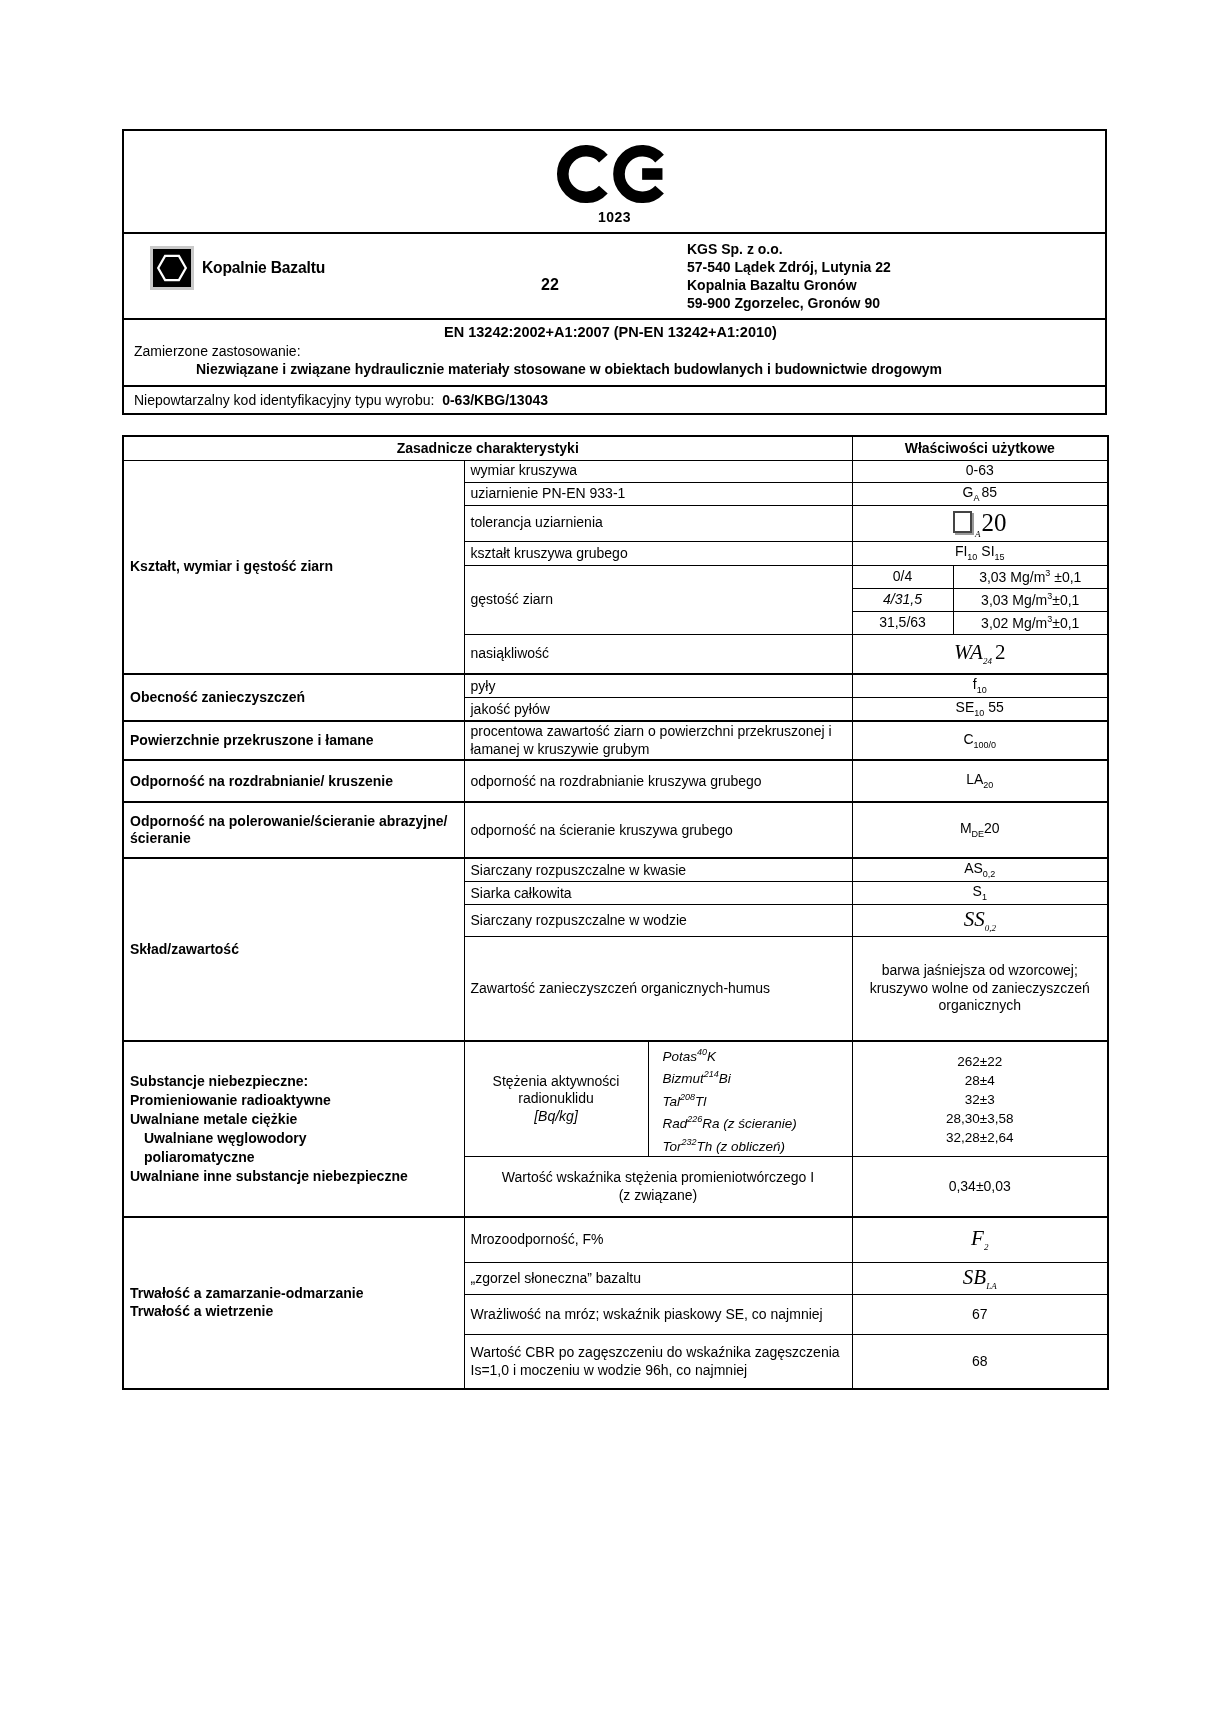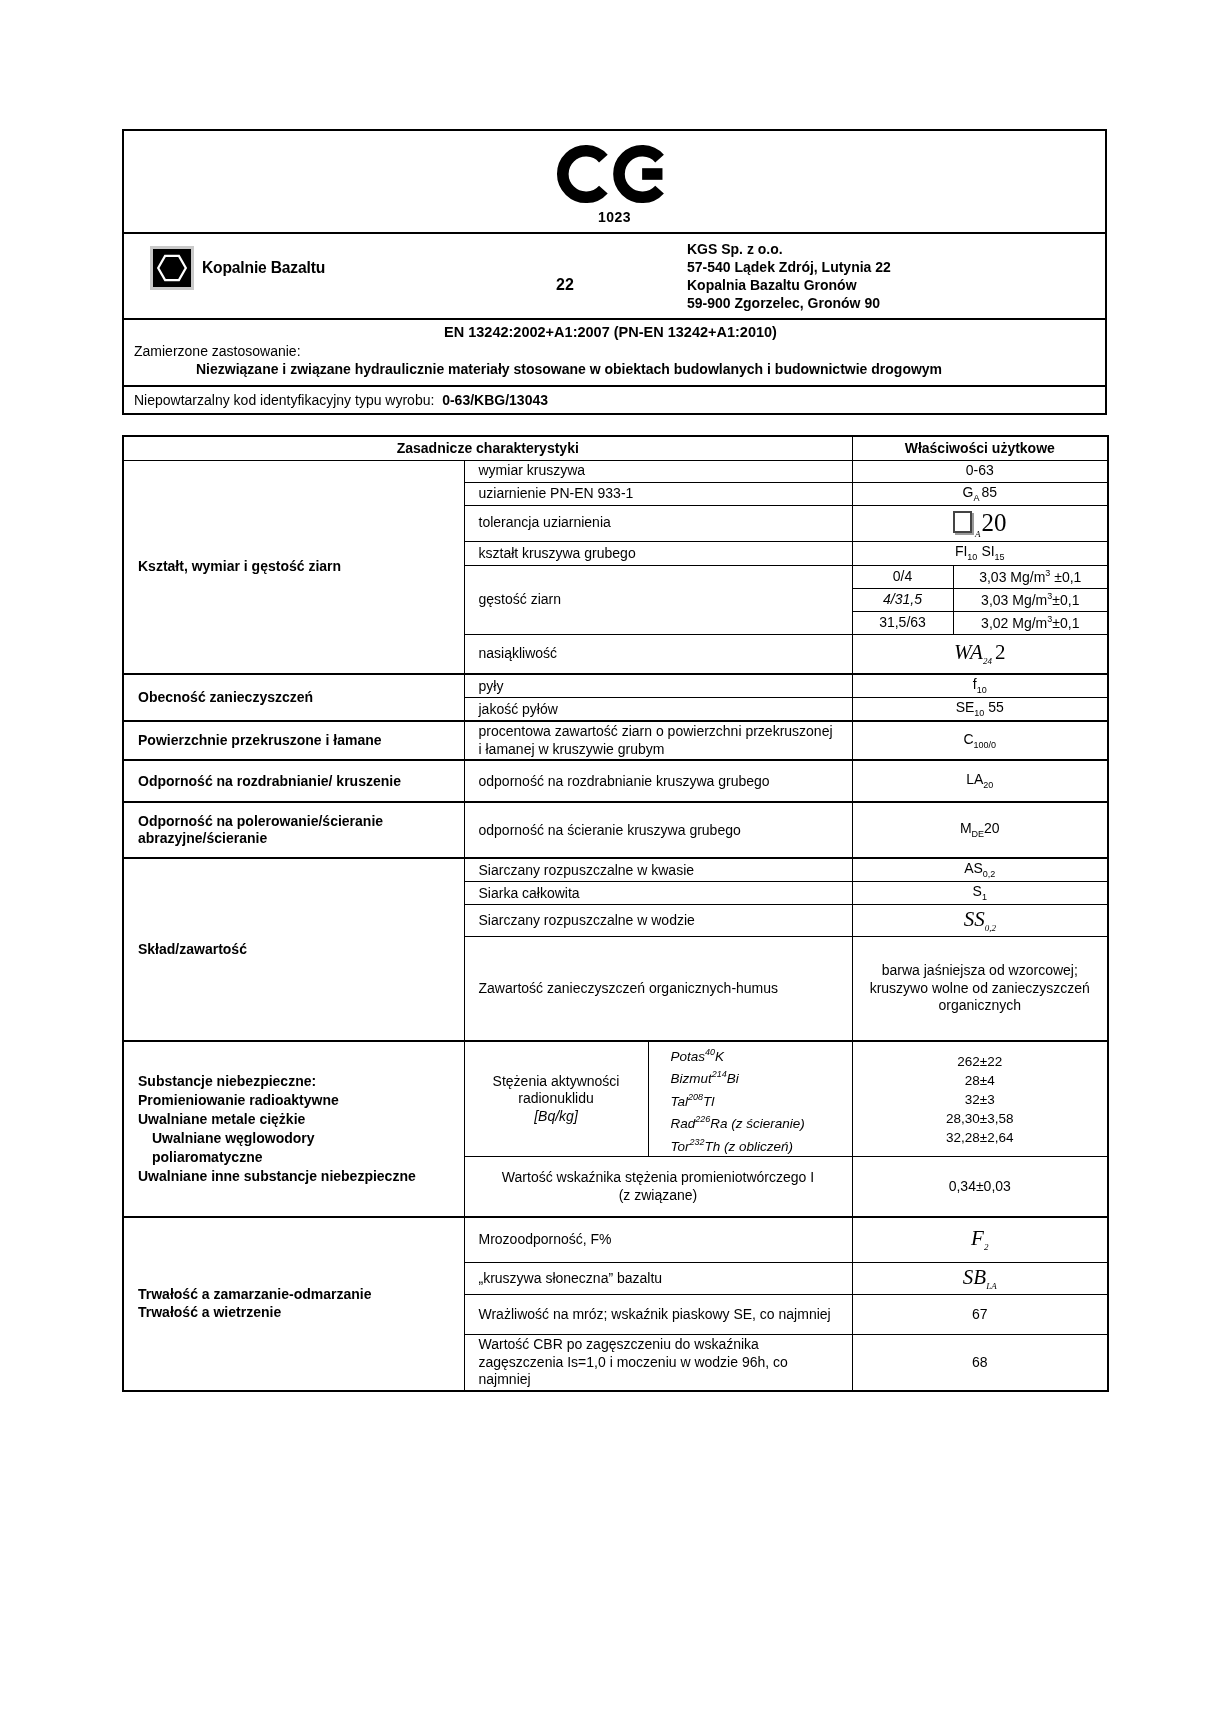--- a/index.html
+++ b/index.html
@@ -14,34 +14,34 @@
 
   
   .ce-section{border-bottom:2px solid #000;text-align:center;padding:12px 0 6px 0;height:103px;box-sizing:border-box;}
   .ce-mark{display:block;margin:0 auto;}
   .notified-body{font-weight:bold;font-size:14px;margin-top:4px;letter-spacing:.5px;}
   .id-section{position:relative;height:84px;}
   .logo{position:absolute;left:26px;top:12px;display:flex;align-items:center;}
   .logo-icon{width:44px;height:44px;background:#c9c9c9;padding:3px;box-sizing:border-box;}
   .logo-icon svg{display:block;}
   .logo-text{font-weight:bold;font-size:17px;margin-left:8px;letter-spacing:-0.2px;transform:scaleX(.92);transform-origin:left;}
-  .year{position:absolute;left:432px;top:42px;font-weight:bold;font-size:16px;}
+  .year{position:absolute;left:417px;top:42px;font-weight:bold;font-size:16px;}
   .address{position:absolute;left:563px;top:6px;font-weight:bold;font-size:14px;line-height:18px;}
 
   
   .standard-box{padding:4px 18px 8px 10px;}
   .norm{text-align:center;font-weight:bold;font-size:14.5px;}
   .use-label{font-size:14px;margin-top:3px;}
   .use-text{font-weight:bold;font-size:14px;margin-top:2px;padding-left:62px;}
   .decl-box{padding:5px 10px;font-size:14px;}
   .decl-box b{font-size:14px;}
 
   
   table.main{border-collapse:collapse;table-layout:fixed;width:985px;margin-top:20px;border:2px solid #000;}
-  table.main td,table.main th{border:1px solid #000;padding:1px 14px;font-size:14px;vertical-align:middle;line-height:1.25;overflow:hidden;}
+  table.main td,table.main th{border:1px solid #000;padding:1px 6px;font-size:14px;vertical-align:middle;line-height:1.25;overflow:hidden;}
   th.head{font-weight:bold;text-align:center;font-size:14.5px;border-bottom:2px solid #000;}
   td.group{font-weight:bold;text-align:left;padding-left:8px;font-size:14px;}
   td.label{text-align:left;padding-left:10px;}
   td.val{text-align:center;font-size:13.5px;}
   td.val sub{font-size:9px;}
   td.val sup{font-size:9px;}
   tr.gsep td{border-top:2px solid #000;}
   td.va-top{vertical-align:top;padding-top:2px;}
   .gap{margin-left:4px;}
   .sgap{margin-left:2px;}
@@ -248,21 +248,21 @@
 
     <tr class="gsep" style="height:46px">
       <td class="group" rowspan="4">
         <div>Trwałość a zamarzanie-odmarzanie</div>
         <div>Trwałość a wietrzenie</div>
       </td>
       <td class="label" colspan="2">Mrozoodporność, F%</td>
       <td class="val" colspan="2"><span class="formula"><span>F</span><sub>2</sub></span></td>
     </tr>
     <tr style="height:32px">
-      <td class="label" colspan="2">„kruszywa słoneczna” bazaltu</td>
+      <td class="label" colspan="2">„zgorzel słoneczna” bazaltu</td>
       <td class="val" colspan="2"><span class="formula"><span>SB</span><sub>LA</sub></span></td>
     </tr>
     <tr style="height:40px">
       <td class="label" colspan="2">Wrażliwość na mróz; wskaźnik piaskowy SE, co najmniej</td>
       <td class="val" colspan="2">67</td>
     </tr>
     <tr style="height:54px">
       <td class="label" colspan="2">Wartość CBR po zagęszczeniu do wskaźnika zagęszczenia Is=1,0 i moczeniu w wodzie 96h, co najmniej</td>
       <td class="val" colspan="2">68</td>
     </tr>

